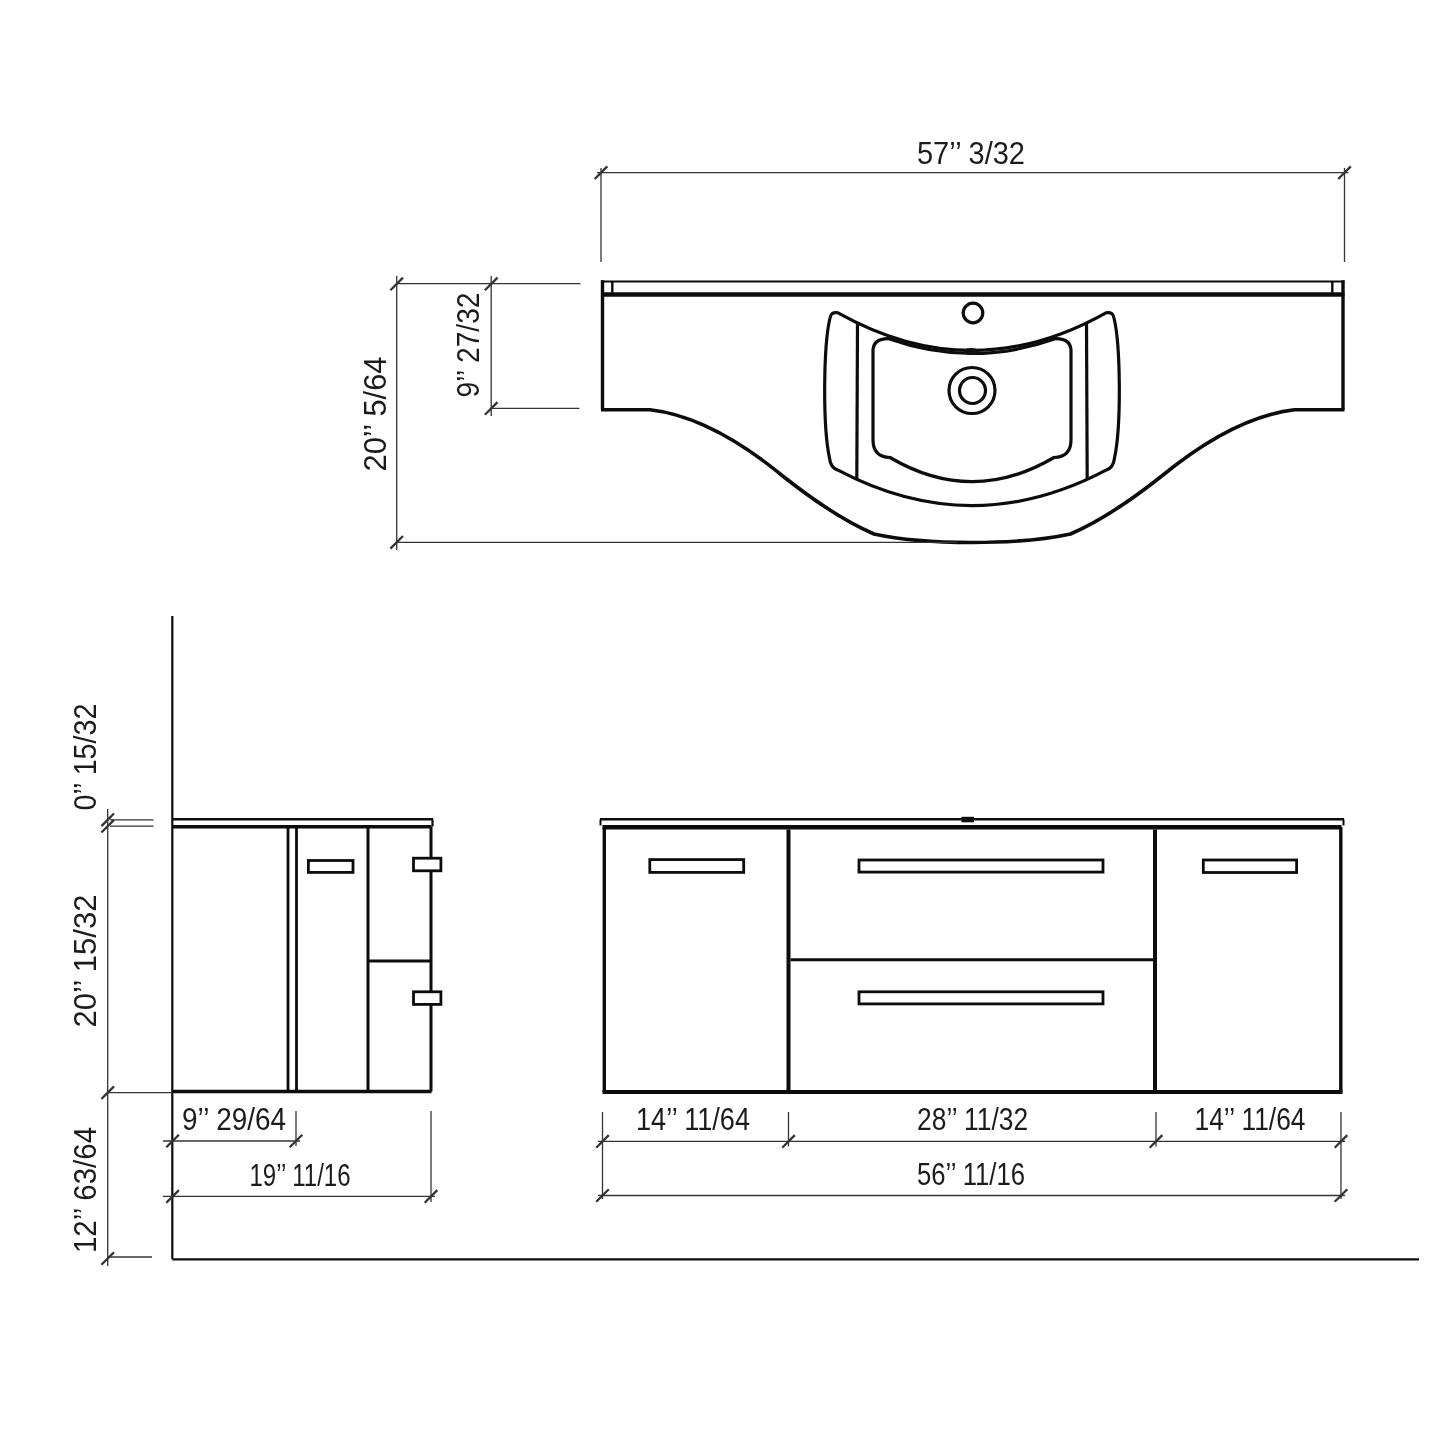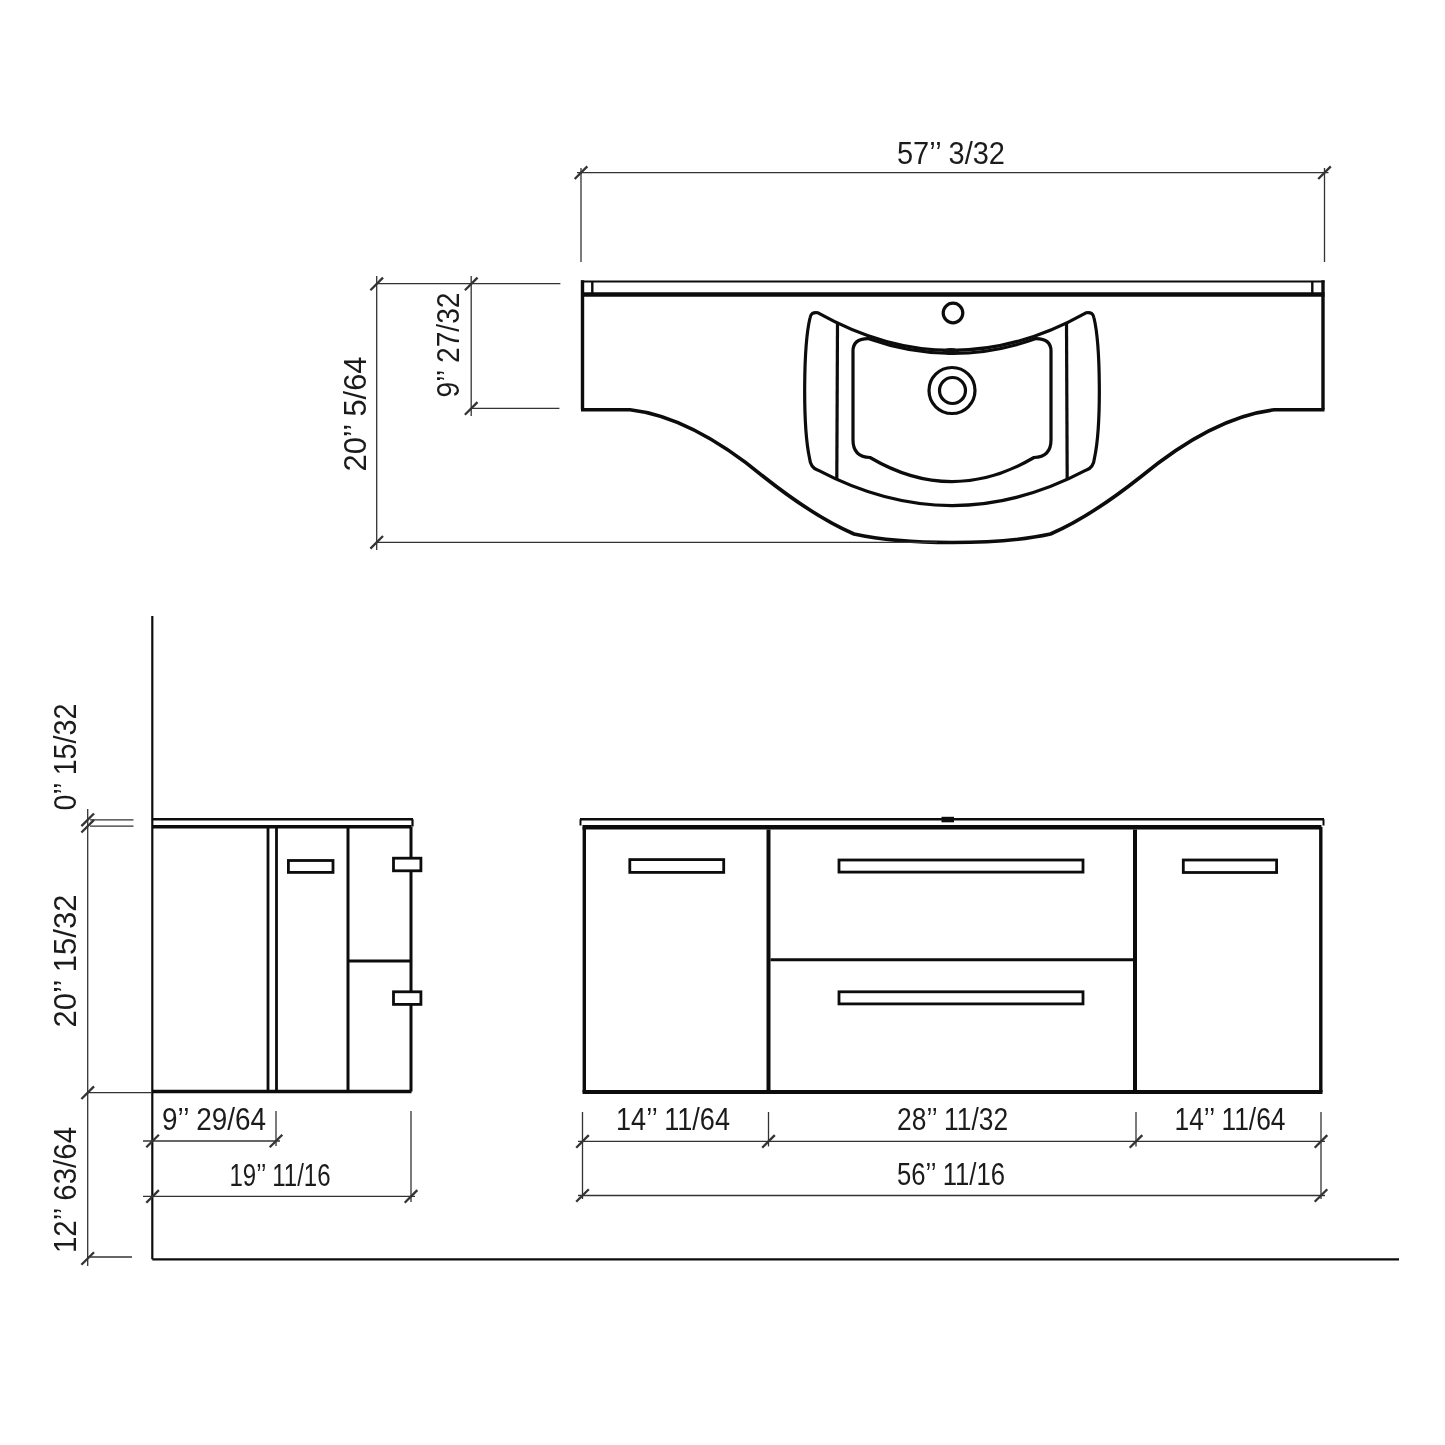--- a/index.html
+++ b/index.html
@@ -1,16 +1,16 @@
 <!DOCTYPE html>
 <html><head>
 <meta charset="utf-8">
 <style>
   html,body{margin:0;padding:0;background:#ffffff;}
-  .page{width:1416px;height:1445px;position:relative;background:#ffffff;overflow:hidden;filter:grayscale(1);}
+  .page{width:1416px;height:1445px;position:relative;background:#ffffff;overflow:hidden;filter:grayscale(1);margin-left:20px;}
   svg{position:absolute;top:0;left:0;}
   text{font-family:"Liberation Sans", sans-serif;fill:#1b1b1b;}
 </style>
 </head>
 <body>
 <div class="page">
 <svg width="1445" height="1445" viewBox="0 0 1445 1445">
 
   <rect x="0" y="0" width="1445" height="1445" fill="#ffffff"></rect>
 

